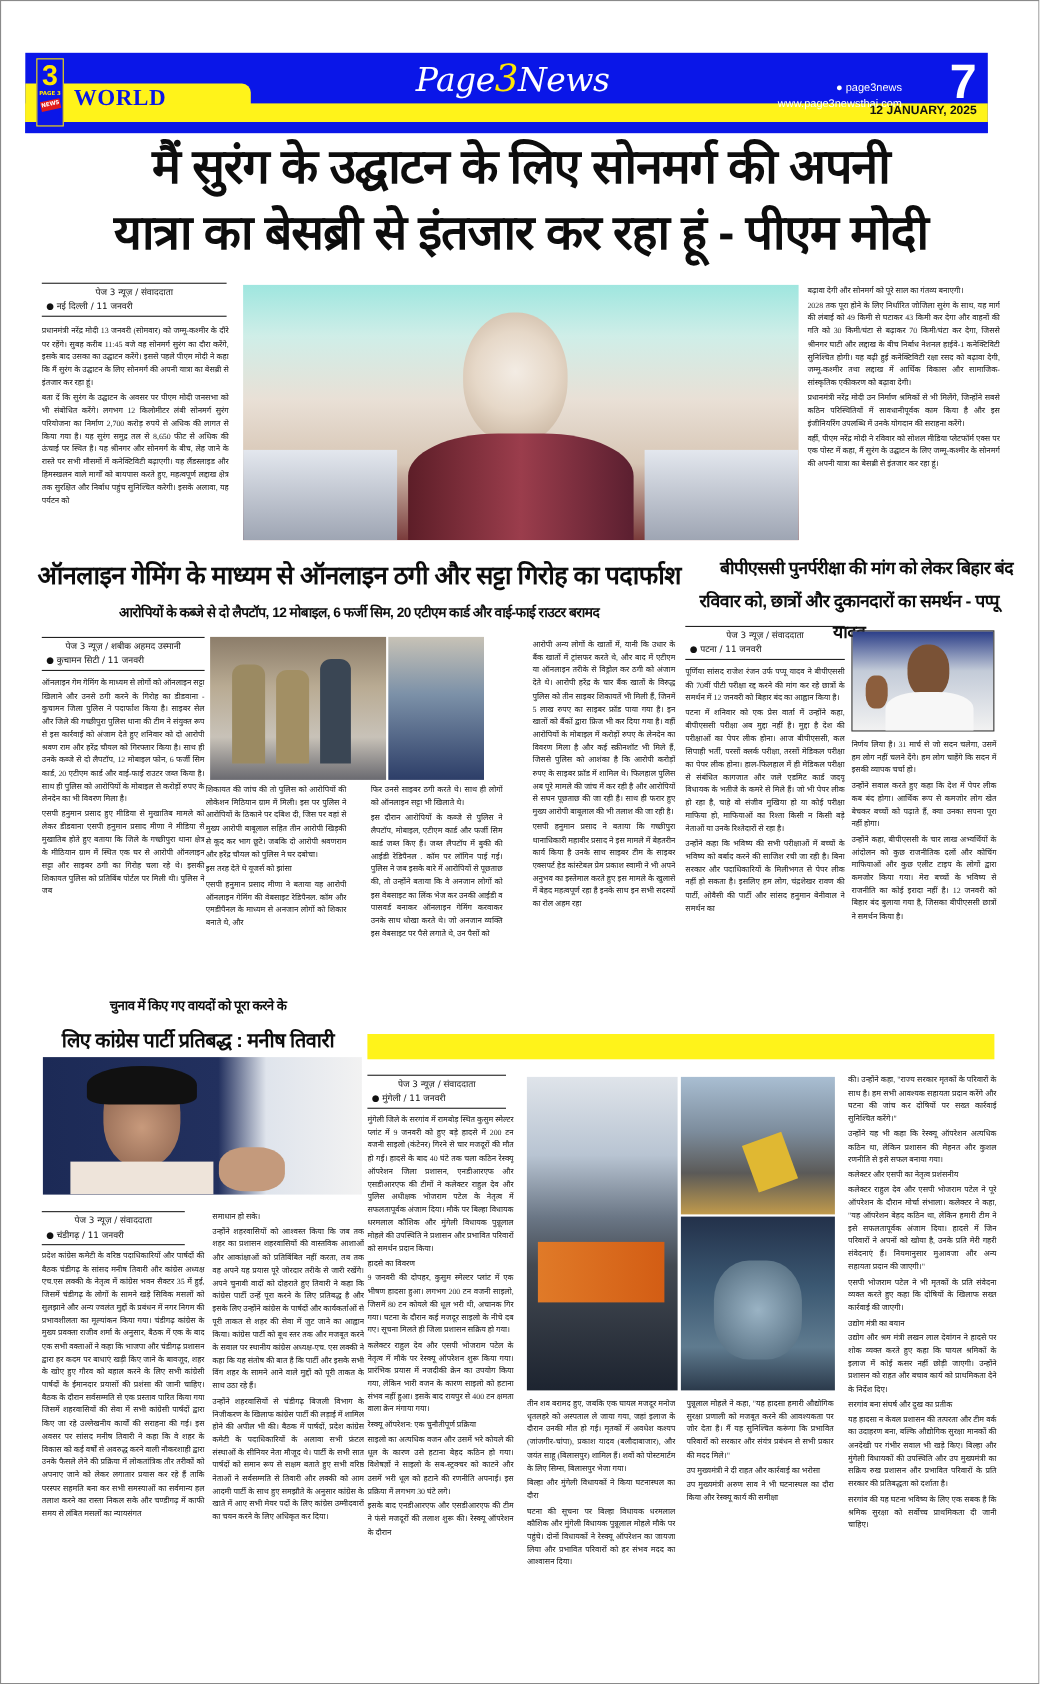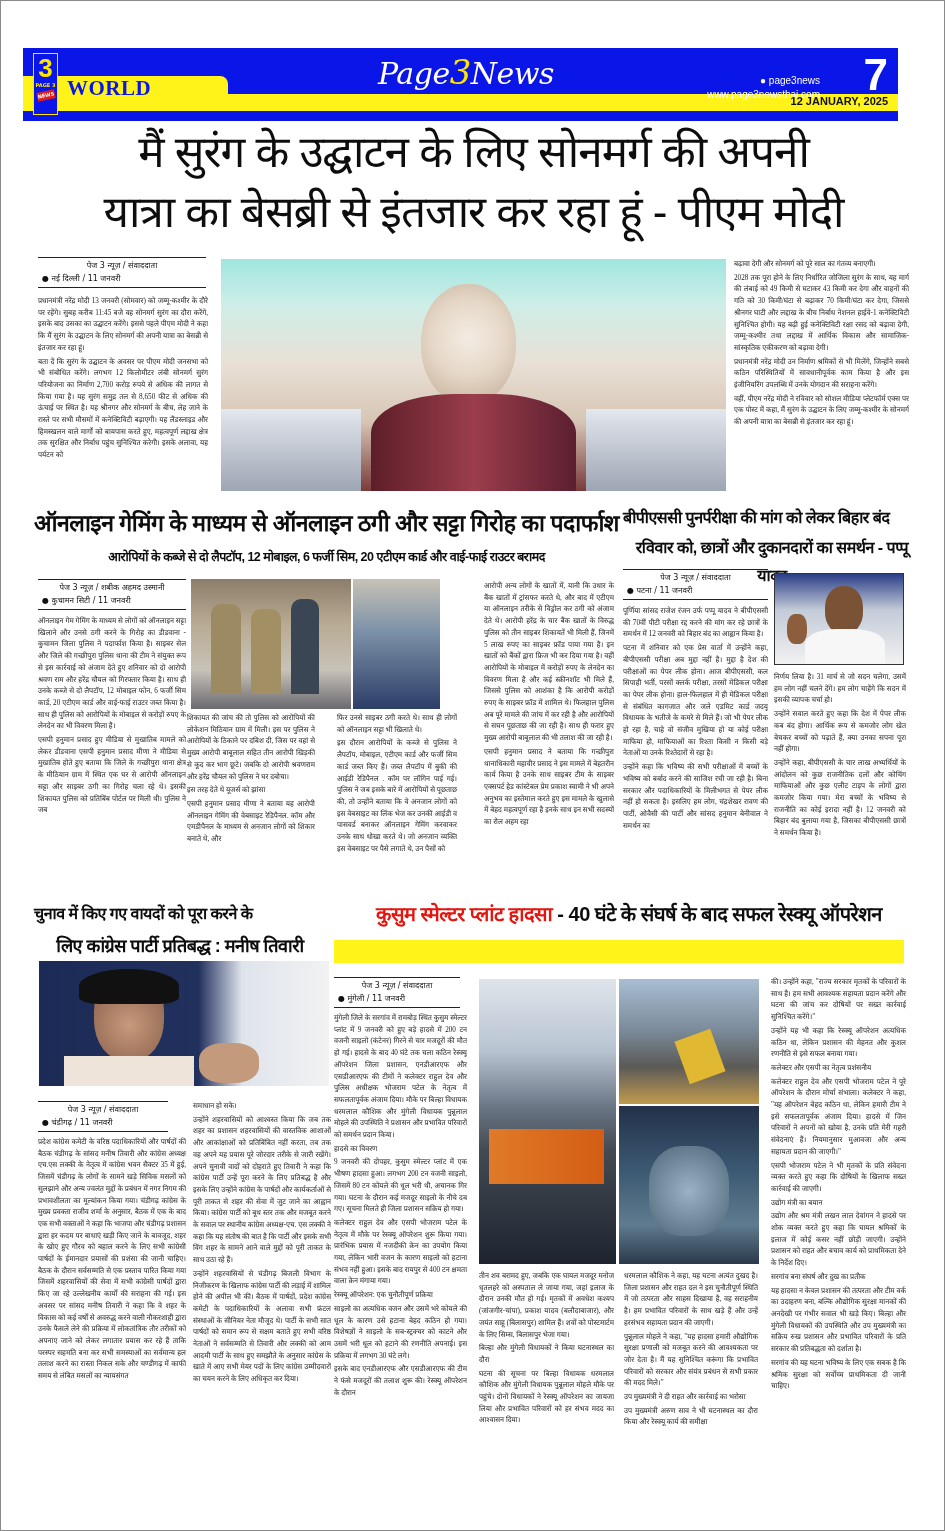--- a/index.html
+++ b/index.html
@@ -14,21 +14,21 @@
 .logo-pg{font-size:5px;color:#ffe600;font-weight:bold;display:block}
 .logo-news{display:block;margin:3px auto 0;width:18px;height:9px;background:#e01b1b;color:#fff;font-size:5px;font-weight:bold;line-height:9px;transform:rotate(-12deg)}
 .world{position:absolute;left:44px;top:28px;font-family:"Liberation Serif",serif;font-weight:bold;font-size:21px;color:#0a16e8;letter-spacing:.5px}
 .brand{position:absolute;left:355px;top:4px;font-family:"DejaVu Serif",serif;font-style:italic;font-weight:normal;font-size:30px;color:#fff;letter-spacing:-.5px}
 .brand .three{color:#ffe600;font-size:34px}
 .social{position:absolute;right:78px;top:27px;color:#fff;font-size:10px;font-family:"Liberation Sans",sans-serif}
 .site{position:absolute;right:78px;top:41px;color:#fff;font-size:10px;font-family:"Liberation Sans",sans-serif}
 .pageno{position:absolute;right:10px;top:2px;color:#fff;font-family:"Liberation Sans",sans-serif;font-size:44px;font-weight:bold}
 .date{position:absolute;right:10px;top:47px;color:#111;font-family:"Liberation Sans",sans-serif;font-size:11px;font-weight:bold}
 .mast-bottom{position:absolute;left:0;top:63px;width:875px;height:10px;background:#0a16e8}
-.headline{position:absolute;left:30px;width:885px;text-align:center;font-family:"Liberation Sans",sans-serif;font-weight:normal;color:#0d0d0d;letter-spacing:-1px}
+.headline{position:absolute;left:30px;width:885px;text-align:center;font-family:"Liberation Sans",sans-serif;font-weight:bold;color:#0d0d0d;letter-spacing:-1px}
 .h1a{top:122px;font-size:44px;line-height:58px}
 .h1b{top:182px;font-size:44px;line-height:58px}
 .byline{position:absolute;font-size:8px;line-height:13px;border-top:1.5px solid #222;border-bottom:1.5px solid #222;padding:1px 0 2px}
 .byline .l1{display:block;text-align:center}
 .byline .l2{display:block;padding-left:4px}
 .body-text{position:absolute;font-family:Liberation Serif, serif;font-size:7.2px;line-height:11.7px;text-align:justify;color:#222}
 .body-text p{margin-bottom:2px}
 .img{position:absolute;overflow:hidden}
 .sub-bold{font-family:"Liberation Sans",sans-serif;font-weight:bold;letter-spacing:-.5px;position:absolute;color:#0d0d0d}
 .red{color:#e4140e}
@@ -106,21 +106,21 @@
   </div>
   <div class="body-text" style="left:336px;top:712px;width:120px;height:185px;overflow:hidden">
     <p>फिर उनसे साइबर ठगी करते थे। साथ ही लोगों को ऑनलाइन सट्टा भी खिलाते थे।</p>
     <p>इस दौरान आरोपियों के कब्जे से पुलिस ने लैपटॉप, मोबाइल, एटीएम कार्ड और फर्जी सिम कार्ड जब्त किए हैं। जब्त लैपटॉप में बुकी की आईडी रेडिपैनल . कॉम पर लॉगिन पाई गई। पुलिस ने जब इसके बारे में आरोपियों से पूछताछ की, तो उन्होंने बताया कि वे अनजान लोगों को इस वेबसाइट का लिंक भेज कर उनकी आईडी व पासवर्ड बनाकर ऑनलाइन गेमिंग करवाकर उनके साथ धोखा करते थे। जो अनजान व्यक्ति इस वेबसाइट पर पैसे लगाते थे, उन पैसों को</p>
   </div>
   <div class="body-text" style="left:483px;top:580px;width:130px;height:315px;overflow:hidden">
     <p>आरोपी अन्य लोगों के खातों में, यानी कि उधार के बैंक खातों में ट्रांसफर करते थे, और बाद में एटीएम या ऑनलाइन तरीके से विड्रोल कर ठगी को अंजाम देते थे। आरोपी हरेंद्र के चार बैंक खातों के विरुद्ध पुलिस को तीन साइबर शिकायतें भी मिली हैं, जिनमें 5 लाख रुपए का साइबर फ्रॉड पाया गया है। इन खातों को बैंकों द्वारा फ्रिज भी कर दिया गया है। वहीं आरोपियों के मोबाइल में करोड़ों रुपए के लेनदेन का विवरण मिला है और कई स्क्रीनशॉट भी मिले हैं, जिससे पुलिस को आशंका है कि आरोपी करोड़ों रुपए के साइबर फ्रॉड में शामिल थे। फिलहाल पुलिस अब पूरे मामले की जांच में कर रही है और आरोपियों से सघन पूछताछ की जा रही है। साथ ही फरार हुए मुख्य आरोपी बाबूलाल की भी तलाश की जा रही है।</p>
     <p>एसपी हनुमान प्रसाद ने बताया कि गच्छीपुरा थानाधिकारी महावीर प्रसाद ने इस मामले में बेहतरीन कार्य किया है उनके साथ साइबर टीम के साइबर एक्सपर्ट हेड कांस्टेबल प्रेम प्रकाश स्वामी ने भी अपने अनुभव का इस्तेमाल करते हुए इस मामले के खुलासे में बेहद महत्वपूर्ण रहा है इनके साथ इन सभी सदस्यों का रोल अहम रहा</p>
   </div>
 
-  <div class="sub-bold" style="left:622px;top:503px;width:298px;text-align:left;font-size:16px;line-height:28px">बीपीएससी पुनर्परीक्षा की मांग को लेकर बिहार बंद</div>
+  <div class="sub-bold" style="left:622px;top:503px;width:298px;text-align:right;font-size:16px;line-height:28px">बीपीएससी पुनर्परीक्षा की मांग को लेकर बिहार बंद</div>
   <div class="sub-bold" style="left:622px;top:533px;width:298px;text-align:center;font-size:16px;line-height:28px">रविवार को, छात्रों और दुकानदारों का समर्थन - पप्पू यादव</div>
   <div class="byline" style="left:622px;top:568px;width:145px">
     <span class="l1">पेज 3 न्यूज़ / संवाददाता</span>
     <span class="l2">● पटना  /  11 जनवरी</span>
   </div>
   <div class="body-text" style="left:622px;top:605px;width:145px;height:292px;overflow:hidden">
     <p>पूर्णिया सांसद राजेश रंजन उर्फ पप्पू यादव ने बीपीएससी की 70वीं पीटी परीक्षा रद्द करने की मांग कर रहे छात्रों के समर्थन में 12 जनवरी को बिहार बंद का आह्वान किया है।</p>
     <p>पटना में शनिवार को एक प्रेस वार्ता में उन्होंने कहा, बीपीएससी परीक्षा अब मुद्दा नहीं है। मुद्दा है देश की परीक्षाओं का पेपर लीक होना। आज बीपीएससी, कल सिपाही भर्ती, परसों क्लर्क परीक्षा, तरसों मेडिकल परीक्षा का पेपर लीक होना। हाल-फिलहाल में ही मेडिकल परीक्षा से संबंधित कागजात और जले एडमिट कार्ड जदयू विधायक के भतीजे के कमरे से मिले हैं। जो भी पेपर लीक हो रहा है, चाहे वो संजीव मुखिया हो या कोई परीक्षा माफिया हो, माफियाओं का रिश्ता किसी न किसी बड़े नेताओं या उनके रिश्तेदारों से रहा है।</p>
     <p>उन्होंने कहा कि भविष्य की सभी परीक्षाओं में बच्चों के भविष्य को बर्बाद करने की साजिश रची जा रही है। बिना सरकार और पदाधिकारियों के मिलीभगत से पेपर लीक नहीं हो सकता है। इसलिए हम लोग, चंद्रशेखर रावण की पार्टी, ओवैसी की पार्टी और सांसद हनुमान बेनीवाल ने समर्थन का</p>
   </div>
@@ -128,44 +128,41 @@
     <div style="position:absolute;left:50px;top:12px;width:38px;height:48px;border-radius:45%;background:#7a5236"></div>
     <div style="position:absolute;left:30px;top:55px;width:80px;height:37px;border-radius:40% 40% 0 0;background:#f7f7f7"></div>
     <div style="position:absolute;left:12px;top:40px;width:20px;height:30px;border-radius:40%;background:#8c5e3d"></div>
   </div>
   <div class="body-text" style="left:773px;top:671px;width:132px;height:225px;overflow:hidden">
     <p>निर्णय लिया है। 31 मार्च से जो सदन चलेगा, उसमें हम लोग नहीं चलने देंगे। हम लोग चाहेंगे कि सदन में इसकी व्यापक चर्चा हो।</p>
     <p>उन्होंने सवाल करते हुए कहा कि देश में पेपर लीक कब बंद होगा। आर्थिक रूप से कमजोर लोग खेत बेचकर बच्चों को पढ़ाते हैं, क्या उनका सपना पूरा नहीं होगा।</p>
     <p>उन्होंने कहा, बीपीएससी के चार लाख अभ्यर्थियों के आंदोलन को कुछ राजनीतिक दलों और कोचिंग माफियाओं और कुछ एलीट टाइप के लोगों द्वारा कमजोर किया गया। मेरा बच्चों के भविष्य से राजनीति का कोई इरादा नहीं है। 12 जनवरी को बिहार बंद बुलाया गया है, जिसका बीपीएससी छात्रों ने समर्थन किया है।</p>
   </div>
 
-  <div class="sub-bold" style="left:33px;top:898px;width:292px;text-align:left;font-size:16px;line-height:30px">चुनाव में किए गए वायदों को पूरा करने के</div>
+  <div class="sub-bold" style="left:33px;top:898px;width:292px;text-align:center;font-size:12px;line-height:30px">चुनाव में किए गए वायदों को पूरा करने के</div>
   <div class="sub-bold" style="left:33px;top:930px;width:292px;text-align:center;font-size:18px;line-height:30px">लिए कांग्रेस पार्टी प्रतिबद्ध : मनीष तिवारी</div>
   <div class="img" style="left:38px;top:960px;width:290px;height:125px;background:linear-gradient(90deg,#1c2a56 0%,#22305e 55%,#dfe4ec 70%,#f2f2f2 100%)">
     <div style="position:absolute;left:55px;top:10px;width:70px;height:90px;border-radius:45%;background:radial-gradient(circle at 50% 60%,#c89a7c,#7a5240)"></div>
     <div style="position:absolute;left:40px;top:8px;width:100px;height:35px;border-radius:50% 50% 20% 20%;background:#111"></div>
     <div style="position:absolute;left:25px;top:95px;width:130px;height:30px;background:#eee4da"></div>
     <div style="position:absolute;left:160px;top:82px;width:60px;height:40px;border-radius:40%;background:#c49a7c"></div>
   </div>
   <div class="byline" style="left:37px;top:1100px;width:130px">
     <span class="l1">पेज 3 न्यूज़ / संवाददाता</span>
     <span class="l2">● चंडीगढ़ /  11 जनवरी</span>
   </div>
   <div class="body-text" style="left:37px;top:1136px;width:148px;height:385px;overflow:hidden">
     <p>प्रदेश कांग्रेस कमेटी के वरिष्ठ पदाधिकारियों और पार्षदों की बैठक चंडीगढ़ के सांसद मनीष तिवारी और कांग्रेस अध्यक्ष एच.एस लक्की के नेतृत्व में कांग्रेस भवन सैक्टर 35 में हुई, जिसमें चंडीगढ़ के लोगों के सामने खड़े सिविक मसलों को सुलझाने और अन्य ज्वलंत मुद्दों के प्रबंधन में नगर निगम की प्रभावशीलता का मूल्यांकन किया गया। चंडीगढ़ कांग्रेस के मुख्य प्रवक्ता राजीव शर्मा के अनुसार, बैठक में एक के बाद एक सभी वक्ताओं ने कहा कि भाजपा और चंडीगढ़ प्रशासन द्वारा हर कदम पर बाधाएं खड़ी किए जाने के बावजूद, शहर के खोए हुए गौरव को बहाल करने के लिए सभी कांग्रेसी पार्षदों के ईमानदार प्रयासों की प्रशंसा की जानी चाहिए। बैठक के दौरान सर्वसम्मति से एक प्रस्ताव पारित किया गया जिसमें शहरवासियों की सेवा में सभी कांग्रेसी पार्षदों द्वारा किए जा रहे उल्लेखनीय कार्यों की सराहना की गई। इस अवसर पर सांसद मनीष तिवारी ने कहा कि वे शहर के विकास को कई वर्षों से अवरुद्ध करने वाली नौकरशाही द्वारा उनके फैसले लेने की प्रक्रिया में लोकतांत्रिक तौर तरीकों को अपनाए जाने को लेकर लगातार प्रयास कर रहे हैं ताकि परस्पर सहमति बना कर सभी समस्याओं का सर्वमान्य हल तलाश करने का रास्ता निकल सके और चण्डीगढ़ में काफी समय से लंबित मसलों का न्यायसंगत</p>
   </div>
   <div class="body-text" style="left:192px;top:1100px;width:138px;height:420px;overflow:hidden">
     <p>समाधान हो सके।</p>
     <p>उन्होंने शहरवासियों को आश्वस्त किया कि जब तक शहर का प्रशासन शहरवासियों की वास्तविक आशाओं और आकांक्षाओं को प्रतिबिंबित नहीं करता, तब तक वह अपने यह प्रयास पूरे जोरदार तरीके से जारी रखेंगे। अपने चुनावी वादों को दोहराते हुए तिवारी ने कहा कि कांग्रेस पार्टी उन्हें पूरा करने के लिए प्रतिबद्ध है और इसके लिए उन्होंने कांग्रेस के पार्षदों और कार्यकर्ताओं से पूरी ताकत से शहर की सेवा में जुट जाने का आह्वान किया। कांग्रेस पार्टी को बूथ स्तर तक और मजबूत करने के सवाल पर स्थानीय कांग्रेस अध्यक्ष-एच. एस लक्की ने कहा कि यह संतोष की बात है कि पार्टी और इसके सभी विंग शहर के सामने आने वाले मुद्दों को पूरी ताकत के साथ उठा रहे हैं।</p>
     <p>उन्होंने शहरवासियों से चंडीगढ़ बिजली विभाग के निजीकरण के खिलाफ कांग्रेस पार्टी की लड़ाई में शामिल होने की अपील भी की। बैठक में पार्षदों, प्रदेश कांग्रेस कमेटी के पदाधिकारियों के अलावा सभी फ्रंटल संस्थाओं के सीनियर नेता मौजूद थे। पार्टी के सभी सात पार्षदों को समान रूप से सक्षम बताते हुए सभी वरिष्ठ नेताओं ने सर्वसम्मति से तिवारी और लक्की को आम आदमी पार्टी के साथ हुए समझौते के अनुसार कांग्रेस के खाते में आए सभी मेयर पदों के लिए कांग्रेस उम्मीदवारों का चयन करने के लिए अधिकृत कर दिया।</p>
   </div>
 
-  <div class="sub-bold" style="left:333px;top:898px;width:590px;text-align:center;font-size:20px;line-height:30px;white-space:nowrap">
-    <span class="red">कुसुम स्मेल्टर प्लांट हादसा</span><span> - 40 घंटे के संघर्ष के बाद सफल रेस्क्यू ऑपरेशन</span>
-  </div>
   <div class="yellow-bar" style="left:333px;top:939px;width:570px;height:23px"></div>
 
   <div class="byline" style="left:333px;top:976px;width:126px">
     <span class="l1">पेज 3 न्यूज़ / संवाददाता</span>
     <span class="l2">● मुंगेली  /  11 जनवरी</span>
   </div>
   <div class="body-text" style="left:333px;top:1012px;width:133px;height:510px;overflow:hidden">
     <p>मुंगेली जिले के सरगांव में रामबोड़ स्थित कुसुम स्मेल्टर प्लांट में 9 जनवरी को हुए बड़े हादसे में 200 टन वजनी साइलो (कंटेनर) गिरने से चार मजदूरों की मौत हो गई। हादसे के बाद 40 घंटे तक चला कठिन रेस्क्यू ऑपरेशन जिला प्रशासन, एनडीआरएफ और एसडीआरएफ की टीमों ने कलेक्टर राहुल देव और पुलिस अधीक्षक भोजराम पटेल के नेतृत्व में सफलतापूर्वक अंजाम दिया। मौके पर बिल्हा विधायक धरमलाल कौशिक और मुंगेली विधायक पुन्नूलाल मोहले की उपस्थिति ने प्रशासन और प्रभावित परिवारों को समर्थन प्रदान किया।</p>
     <p>हादसे का विवरण</p>
     <p>9 जनवरी की दोपहर, कुसुम स्मेल्टर प्लांट में एक भीषण हादसा हुआ। लगभग 200 टन वजनी साइलो, जिसमें 80 टन कोयले की धूल भरी थी, अचानक गिर गया। घटना के दौरान कई मजदूर साइलो के नीचे दब गए। सूचना मिलते ही जिला प्रशासन सक्रिय हो गया।</p>
@@ -182,21 +179,20 @@
   </div>
   <div class="img" style="left:618px;top:1105px;width:140px;height:158px;background:linear-gradient(180deg,#23314a,#3b5872 40%,#5f7b8f 75%,#2b3a4b 100%)">
     <div style="position:absolute;left:30px;top:40px;width:80px;height:90px;border-radius:40%;background:radial-gradient(circle,#9ab3c4,#4c6578)"></div>
   </div>
   <div class="body-text" style="left:478px;top:1270px;width:135px;height:250px;overflow:hidden">
     <p>तीन शव बरामद हुए, जबकि एक घायल मजदूर मनोज धृतलहरे को अस्पताल ले जाया गया, जहां इलाज के दौरान उनकी मौत हो गई। मृतकों में अवधेश कश्यप (जांजगीर-चांपा), प्रकाश यादव (बलौदाबाजार), और जयंत साहू (बिलासपुर) शामिल हैं। शवों को पोस्टमार्टम के लिए सिम्स, बिलासपुर भेजा गया।</p>
     <p>बिल्हा और मुंगेली विधायकों ने किया घटनास्थल का दौरा</p>
     <p>घटना की सूचना पर बिल्हा विधायक धरमलाल कौशिक और मुंगेली विधायक पुन्नूलाल मोहले मौके पर पहुंचे। दोनों विधायकों ने रेस्क्यू ऑपरेशन का जायजा लिया और प्रभावित परिवारों को हर संभव मदद का आश्वासन दिया।</p>
   </div>
   <div class="body-text" style="left:623px;top:1270px;width:134px;height:250px;overflow:hidden">
-    <p>धरमलाल कौशिक ने कहा, यह घटना अत्यंत दुखद है। जिला प्रशासन और राहत दल ने इस चुनौतीपूर्ण स्थिति में जो तत्परता और साहस दिखाया है, वह सराहनीय है। हम प्रभावित परिवारों के साथ खड़े हैं और उन्हें हरसंभव सहायता प्रदान की जाएगी।</p>
     <p>पुन्नूलाल मोहले ने कहा, "यह हादसा हमारी औद्योगिक सुरक्षा प्रणाली को मजबूत करने की आवश्यकता पर जोर देता है। मैं यह सुनिश्चित करूंगा कि प्रभावित परिवारों को सरकार और संयंत्र प्रबंधन से सभी प्रकार की मदद मिले।"</p>
     <p>उप मुख्यमंत्री ने दी राहत और कार्रवाई का भरोसा</p>
     <p>उप मुख्यमंत्री अरुण साव ने भी घटनास्थल का दौरा किया और रेस्क्यू कार्य की समीक्षा</p>
   </div>
   <div class="body-text" style="left:770px;top:976px;width:135px;height:545px;overflow:hidden">
     <p>की। उन्होंने कहा, "राज्य सरकार मृतकों के परिवारों के साथ है। हम सभी आवश्यक सहायता प्रदान करेंगे और घटना की जांच कर दोषियों पर सख्त कार्रवाई सुनिश्चित करेंगे।"</p>
     <p>उन्होंने यह भी कहा कि रेस्क्यू ऑपरेशन अत्यधिक कठिन था, लेकिन प्रशासन की मेहनत और कुशल रणनीति से इसे सफल बनाया गया।</p>
     <p>कलेक्टर और एसपी का नेतृत्व प्रशंसनीय</p>
     <p>कलेक्टर राहुल देव और एसपी भोजराम पटेल ने पूरे ऑपरेशन के दौरान मोर्चा संभाला। कलेक्टर ने कहा, "यह ऑपरेशन बेहद कठिन था, लेकिन हमारी टीम ने इसे सफलतापूर्वक अंजाम दिया। हादसे में जिन परिवारों ने अपनों को खोया है, उनके प्रति मेरी गहरी संवेदनाएं हैं। नियमानुसार मुआवजा और अन्य सहायता प्रदान की जाएगी।"</p>
     <p>एसपी भोजराम पटेल ने भी मृतकों के प्रति संवेदना व्यक्त करते हुए कहा कि दोषियों के खिलाफ सख्त कार्रवाई की जाएगी।</p>

